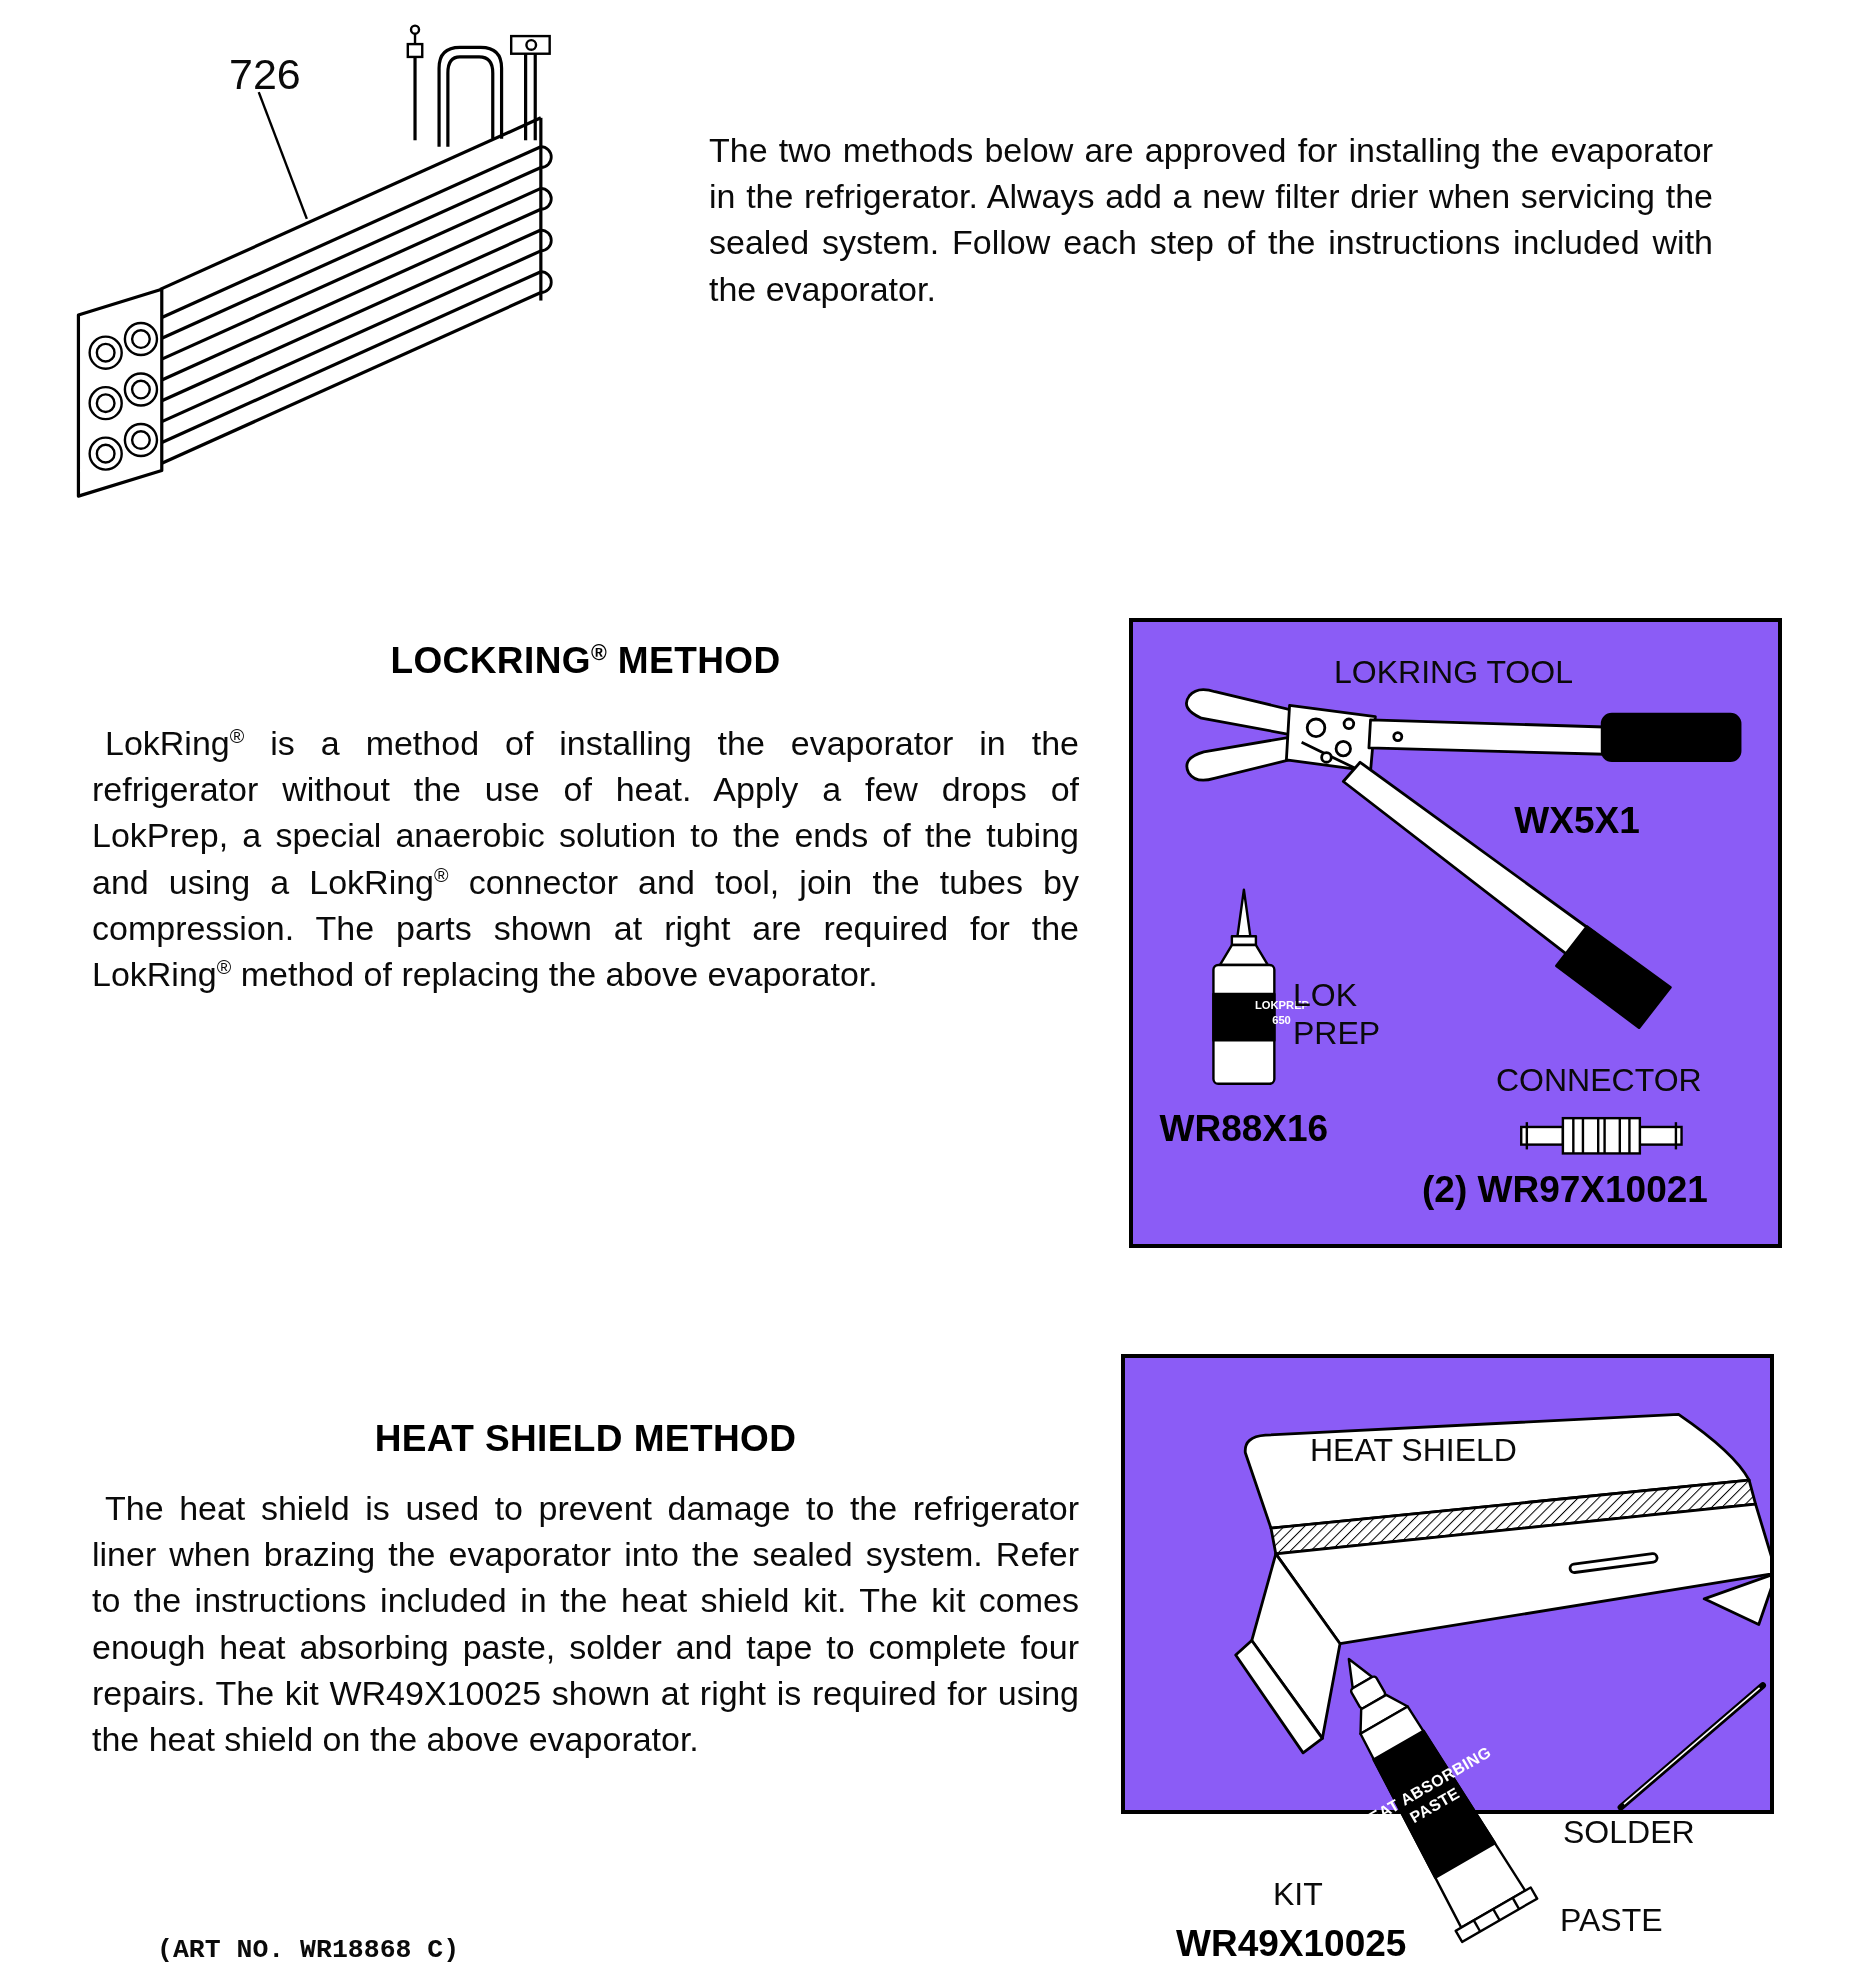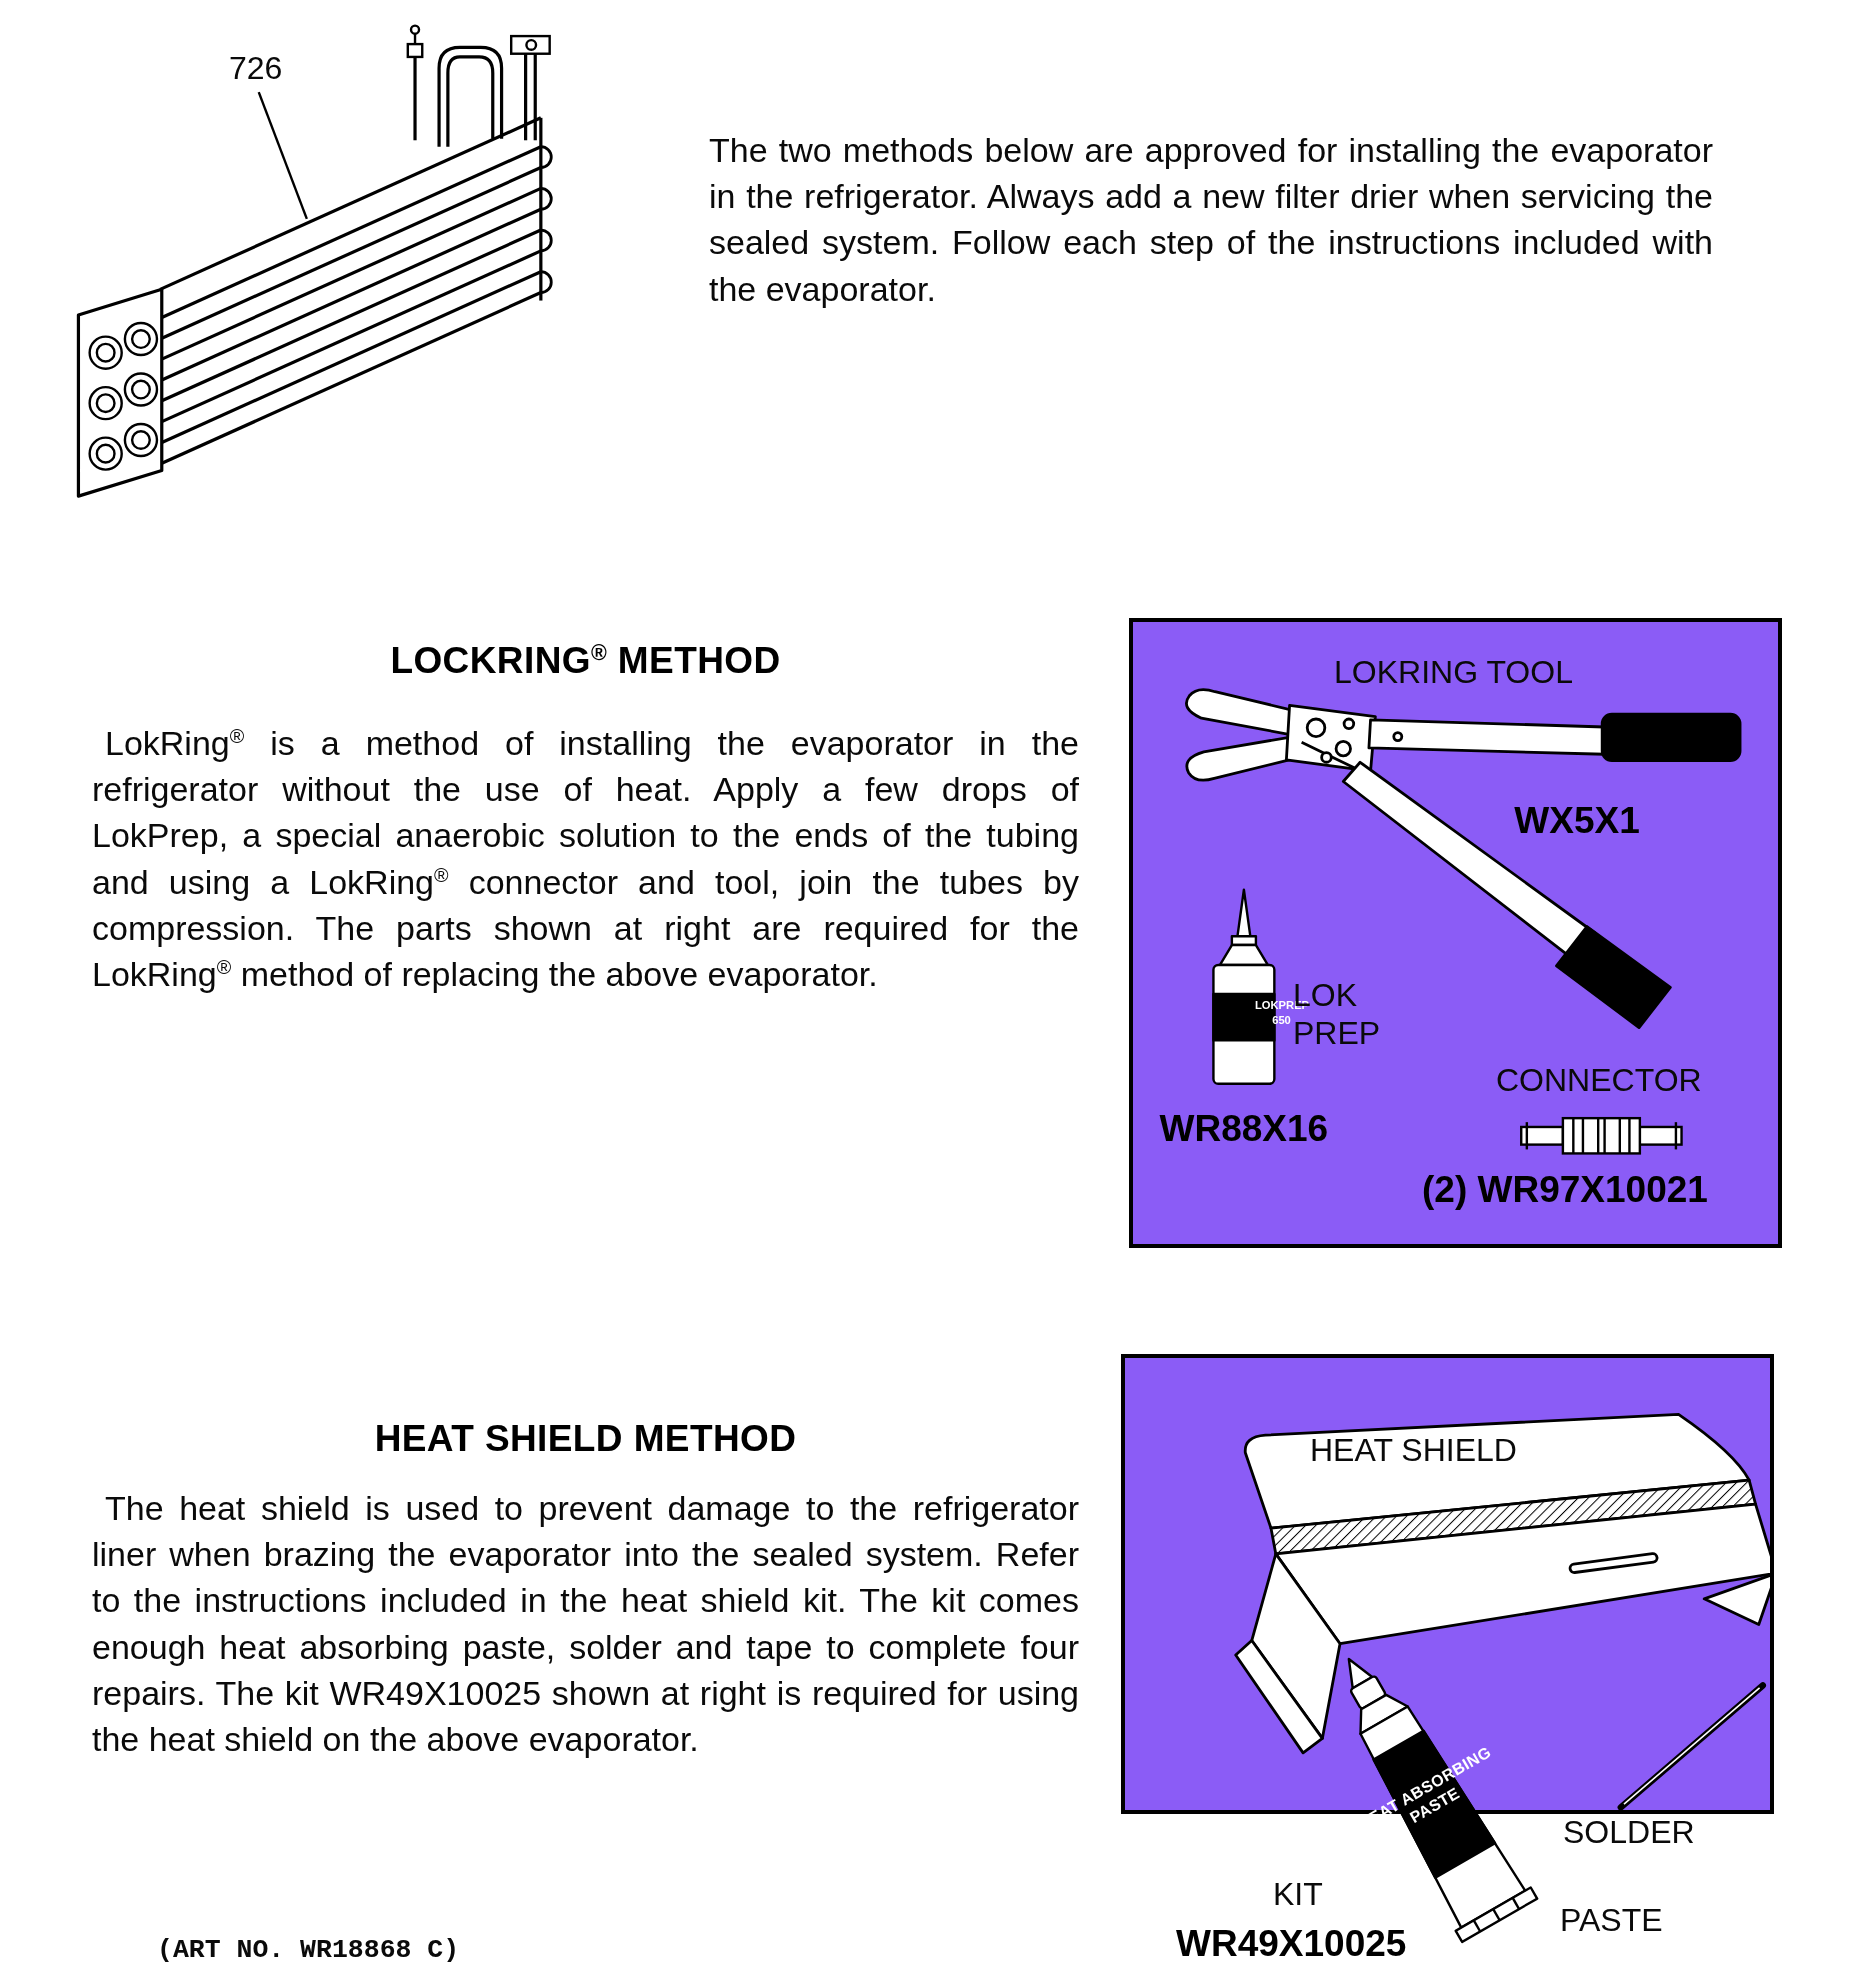--- a/index.html
+++ b/index.html
@@ -30,21 +30,21 @@
   }
   sup { font-size: 58%; vertical-align: super; line-height: 0; }
   .panel {
     position: absolute;
     border: 4px solid #000;
     background: #8b5cf6;
   }
   .label { font-size: 32px; white-space: nowrap; color: #0a0a0a; }
   .part { font-size: 37px; font-weight: bold; white-space: nowrap; color: #000; }
   .artno { font-size: 26.5px; font-weight: bold; color: #0a0a0a; font-family: Liberation Mono, monospace; }
-  .callout { font-size: 32px; color: #0a0a0a; }
+  .callout { font-size: 43px; color: #0a0a0a; }
   .stack span { display: block; }
   .tube-text {
     color: #fff;
     font-weight: bold;
     font-size: 16px;
     line-height: 1.25;
     text-align: center;
     transform: rotate(-30deg);
     transform-origin: center;
     letter-spacing: 0.4px;

